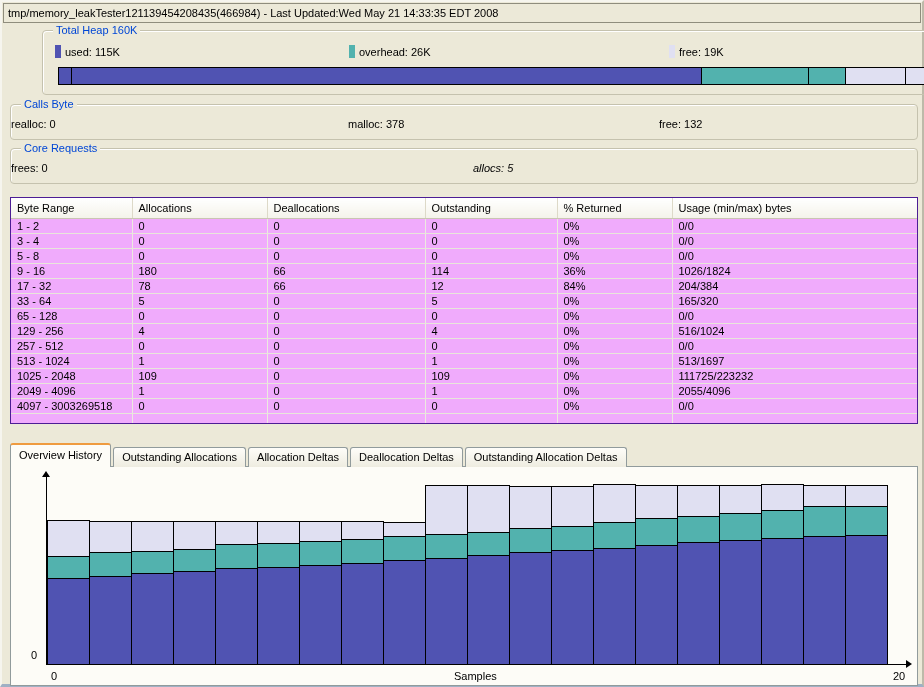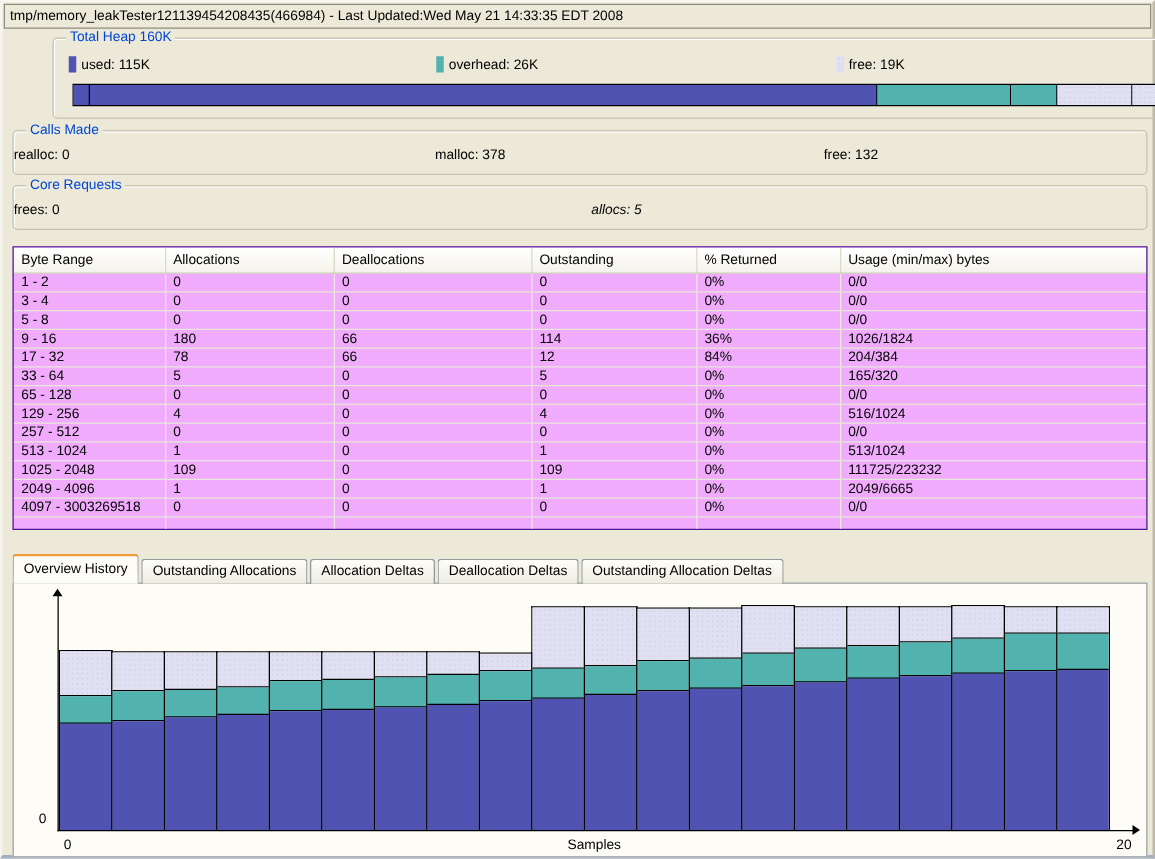--- a/index.html
+++ b/index.html
@@ -119,21 +119,21 @@
         <div class="heapseg seg-used" style="width: 1.5%;"></div>
         <div class="heapseg seg-used" style="width: 71.1%;"></div>
         <div class="heapseg seg-overhead" style="width: 12%;"></div>
         <div class="heapseg seg-overhead" style="width: 4.2%;"></div>
         <div class="heapseg seg-free" style="width: 6.8%;"></div>
         <div class="heapseg seg-free" style="width: 4.4%;"></div>
       </div>
   </div>
 
   <div class="groupbox" id="gb-calls">
-    <span class="gb-title">Calls Made</span>
+    <span class="gb-title">Calls Byte</span>
   <span class="stat">malloc: 378</span>
       <span class="stat">free: 132</span>
       <span class="stat">realloc: 0</span>
     </div>
 
   <div class="groupbox" id="gb-core">
     <span class="gb-title">Core Requests</span>
   <span class="stat">allocs: 5</span>
       <span class="stat">frees: 0</span>
     </div>
@@ -230,37 +230,37 @@
             <td>0</td>
             <td>0%</td>
             <td>0/0</td>
           </tr>
           <tr>
             <td>513 - 1024</td>
             <td>1</td>
             <td>0</td>
             <td>1</td>
             <td>0%</td>
-            <td>513/1024</td>
+            <td>513/1697</td>
           </tr>
           <tr>
             <td>1025 - 2048</td>
             <td>109</td>
             <td>0</td>
             <td>109</td>
             <td>0%</td>
             <td>111725/223232</td>
           </tr>
           <tr>
             <td>2049 - 4096</td>
             <td>1</td>
             <td>0</td>
             <td>1</td>
             <td>0%</td>
-            <td>2049/6665</td>
+            <td>2055/4096</td>
           </tr>
           <tr>
             <td>4097 - 3003269518</td>
             <td>0</td>
             <td>0</td>
             <td>0</td>
             <td>0%</td>
             <td>0/0</td>
           </tr>
           <tr>

